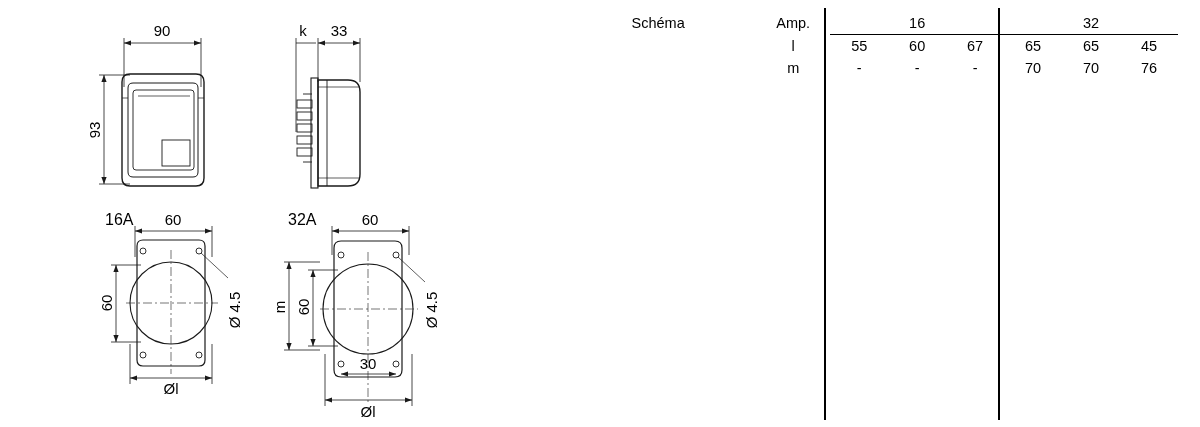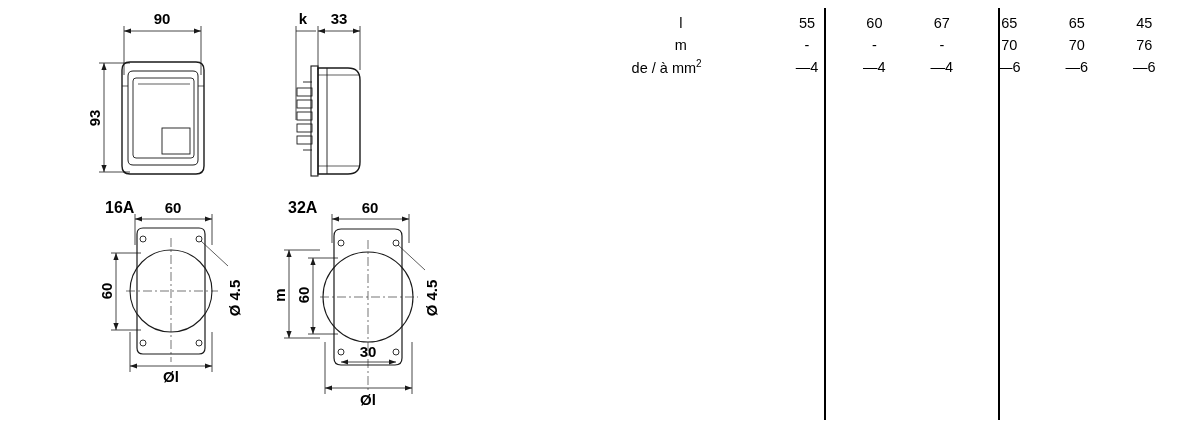--- a/index.html
+++ b/index.html
@@ -17,24 +17,23 @@
   .page {
     position: relative;
     width: 1200px;
     height: 427px;
   }
 
   
   .drawings {
     position: absolute;
     left: 0;
-    top: 0;
+    top: 12px;
     width: 540px;
     height: 395px;
-    font-weight: bold;
   }
   .svg-wrap { position: absolute; left: 0; top: 0; }
 
   
   .table-area {
     position: absolute;
     left: 548px;
     top: 0;
     width: 652px;
     height: 427px;
@@ -276,20 +275,26 @@
 
   <div class="table-area">
 
     <div class="vert-lines">
       <div class="vline" style="left:276px; top:8px; height:412px;"></div>
       <div class="vline" style="left:450px; top:8px; height:412px;"></div>
     </div>
 
     <table class="spec">
       <tbody>
+        <tr>
+          <td class="lbl bold">Schéma</td>
+          <td class="col-amp bold">Amp.</td>
+          <td class="amp-head" colspan="3">16</td>
+          <td class="amp-head" colspan="3">32</td>
+        </tr>
 
 
 
         <tr>
           <td class="lbl"></td>
           <td class="bold">l</td>
           <td>55</td>
           <td>60</td>
           <td>67</td>
           <td>65</td>
@@ -302,28 +307,17 @@
           <td class="bold">m</td>
           <td>-</td>
           <td>-</td>
           <td>-</td>
           <td>70</td>
           <td>70</td>
           <td>76</td>
         </tr>
 
 
-        <tr>
-          <td class="lbl bold" colspan="2">
-            <span>de / à mm</span><span class="sup">2</span>
-          </td>
-          <td>—4</td>
-          <td>—4</td>
-          <td>—4</td>
-          <td>—6</td>
-          <td>—6</td>
-          <td>—6</td>
-        </tr>
       </tbody>
     </table>
   </div>
 
 </div>
 
 </body></html>

